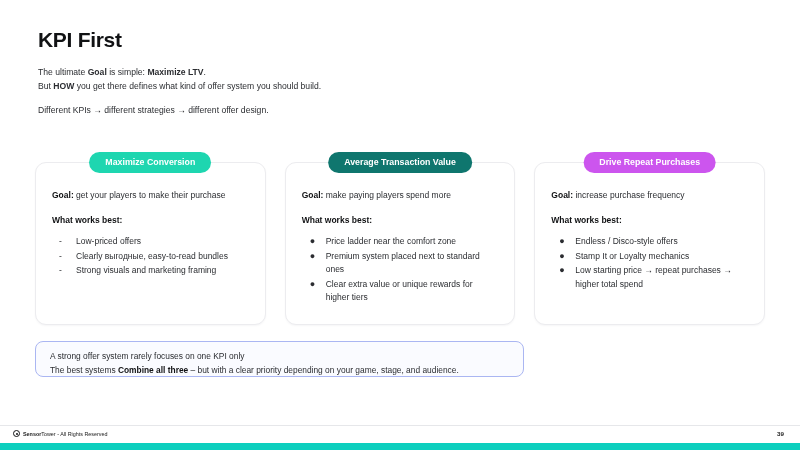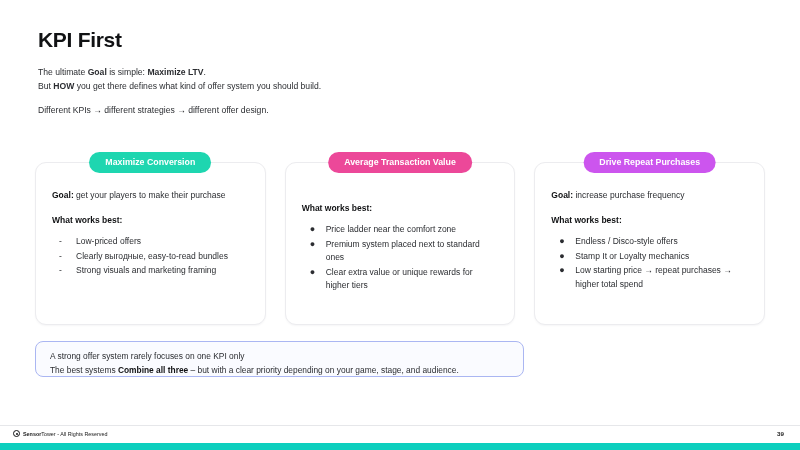--- a/index.html
+++ b/index.html
@@ -28,21 +28,21 @@
 
   .badge {
     position: absolute; left: 50%; transform: translateX(-50%);
     top: 0; z-index: 3;
     height: 21px; line-height: 21px;
     padding: 0 16px; border-radius: 11px;
     font-size: 8.8px; font-weight: bold; color: #ffffff;
     white-space: nowrap; text-align: center;
   }
   .badge.teal   { background: #1ed6b0; text-align: right; }
-  .badge.blue   { background: #ec4899; }
+  .badge.blue   { background: #0f766e; }
   .badge.purple { background: #cc55ee; }
 
   .card {
     position: relative; margin-top: 10px;
     height: 163px;
     background: #ffffff;
     border: 1px solid #ececef;
     border-radius: 11px;
     box-shadow: 0 1px 2px rgba(20,20,40,0.04);
     padding: 26px 16px 10px 16px;
@@ -125,20 +125,21 @@
           <li><span class="mk">-</span><span>Low-priced offers</span></li>
           <li><span class="mk">-</span><span>Clearly выгодные, easy-to-read bundles</span></li>
           <li><span class="mk">-</span><span>Strong visuals and marketing framing</span></li>
         </ul>
       </div>
     </div>
 
     <div class="card-wrap">
       <div class="badge blue">Average Transaction Value</div>
       <div class="card">
+        <div class="goal"><b>Goal:</b><span> make paying players spend more</span></div>
         <div class="works">What works best:</div>
         <ul class="items dot">
           <li><span class="mk">●</span><span>Price ladder near the comfort zone</span></li>
           <li><span class="mk">●</span><span>Premium system placed next to standard ones</span></li>
           <li><span class="mk">●</span><span>Clear extra value or unique rewards for higher tiers</span></li>
         </ul>
       </div>
     </div>
 
     <div class="card-wrap">

